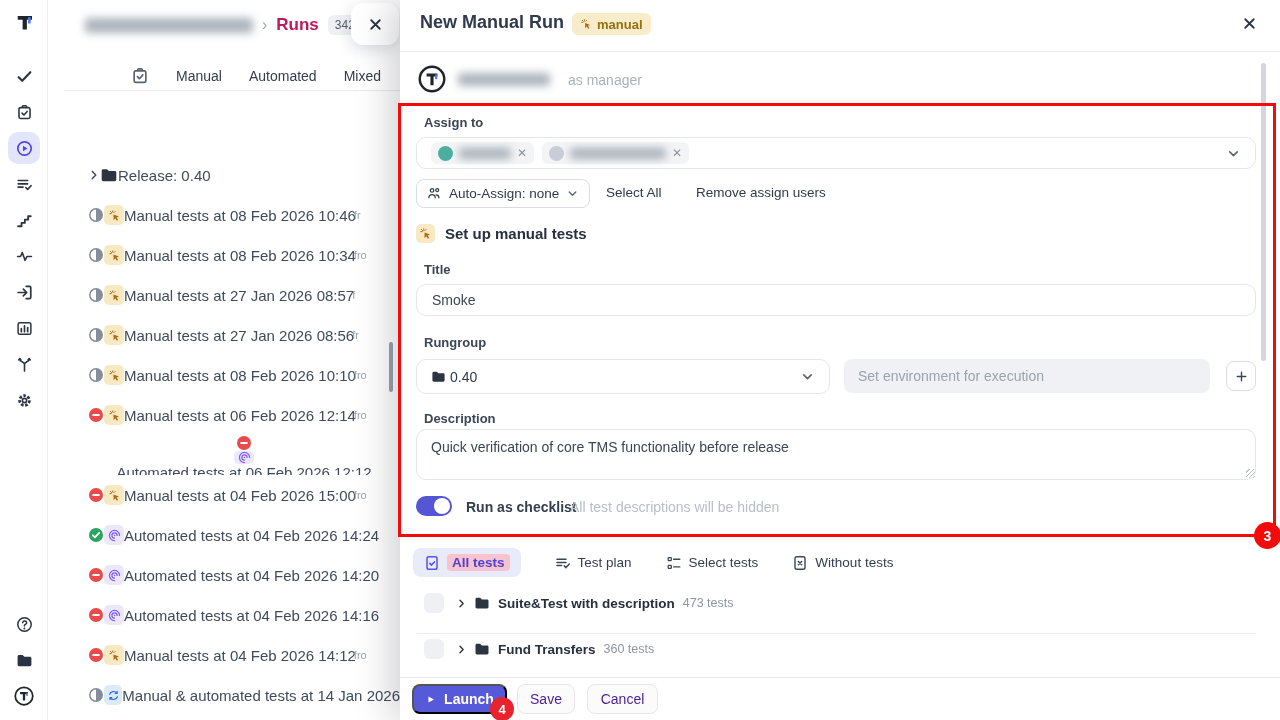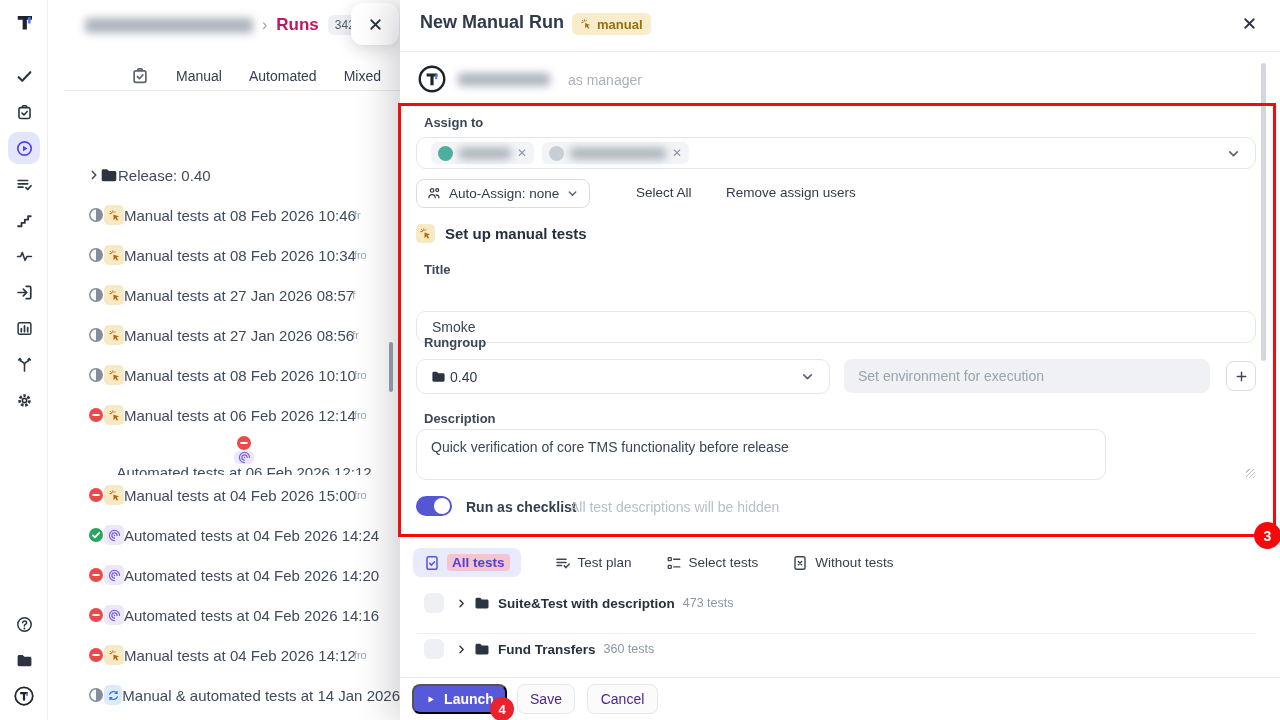--- a/index.html
+++ b/index.html
@@ -61,37 +61,37 @@
   .m-select{position:absolute;left:16px;top:137px;width:840px;height:32px;border:1px solid #e3e6ea;border-radius:10px;
             display:flex;align-items:center;padding:0 14px;gap:8px;}
   .chip{height:22px;background:#f3f4f6;border-radius:6px;display:flex;align-items:center;gap:6px;padding:0 7px;}
   .chip-avatar{width:15px;height:15px;border-radius:50%;}
   .chip-blur{height:11px;border-radius:3px;}
   .chip-x{font-size:12px;color:#8b94a0;line-height:1;}
   .m-select .chev{margin-left:auto;}
 
   .auto-btn{position:absolute;left:16px;top:179px;height:29px;display:flex;align-items:center;gap:7px;padding:0 10px;
             border:1px solid #d9dde2;border-radius:8px;background:#fff;font-size:13.5px;color:#2f3a4c;}
-  .link-btn{position:absolute;top:185px;font-size:13.5px;color:#2f3a4c;margin-left:30px;}
+  .link-btn{position:absolute;top:185px;font-size:13.5px;color:#2f3a4c;}
 
   .setup-head{position:absolute;left:16px;top:224px;display:flex;align-items:center;gap:10px;}
   .setup-tile{width:19px;height:19px;border-radius:5px;background:#f7e9c4;color:#b4690e;display:flex;align-items:center;justify-content:center;}
   .setup-txt{font-size:15px;font-weight:bold;color:#27303f;}
 
   .m-input{position:absolute;border:1px solid #e3e6ea;border-radius:10px;font-family:"Liberation Sans",sans-serif;
            font-size:14px;color:#3b4656;padding:0 15px;outline:none;background:#fff;}
   .rg-select{position:absolute;left:16px;top:359px;width:414px;height:35px;border:1px solid #e3e6ea;border-radius:10px;
              display:flex;align-items:center;padding:0 14px;gap:4px;font-size:14px;color:#2f3a4c;}
   .rg-select .chev{margin-left:auto;}
   .env-input{position:absolute;left:444px;top:359px;width:366px;height:34px;background:#f0f1f4;border:none;border-radius:8px;
              font-family:"Liberation Sans",sans-serif;font-size:14px;color:#c2410c;padding:0 14px;outline:none;}
   .env-input::placeholder{color:#9aa3ae;}
   .plus-btn{position:absolute;left:826px;top:361px;width:30px;height:30px;border:1px solid #d9dde2;border-radius:8px;
             background:#fff;display:flex;align-items:center;justify-content:center;color:#3b4656;}
-  .m-textarea{position:absolute;left:16px;top:429px;width:690px;height:51px;border:1px solid #e3e6ea;border-radius:10px;
+  .m-textarea{position:absolute;left:16px;top:429px;width:840px;height:51px;border:1px solid #e3e6ea;border-radius:10px;
               font-family:"Liberation Sans",sans-serif;font-size:14px;color:#3b4656;padding:9px 14px;outline:none;resize:none;}
   .ta-grip{position:absolute;left:846px;top:469px;width:9px;height:9px;
            background:repeating-linear-gradient(135deg,transparent 0 2px,#bcc3cb 2px 3px);}
 
   .toggle{position:absolute;left:16px;top:496px;width:36px;height:20px;border-radius:10px;background:#5456d4;}
   .toggle::after{content:'';position:absolute;right:2px;top:2px;width:16px;height:16px;border-radius:50%;background:#fff;}
   .chk-label{position:absolute;left:66px;top:499px;font-size:14px;font-weight:bold;color:#333e4e;}
   .chk-hint{position:absolute;left:170px;top:499px;font-size:14px;color:#b7bec7;}
 
   .m-tabs{position:absolute;left:13px;top:546px;height:33px;display:flex;align-items:center;gap:34px;}
@@ -540,21 +540,21 @@
       <span class="setup-tile icon" id="setup-manual-icon">
           <svg viewBox="0 0 16 16" width="13" height="13">
             <path d="M2.3 5.7H4M5.9 2.3v1.8M3.1 3.1l1.2 1.2M8.7 3.1L7.5 4.3" stroke="currentColor" stroke-width="1.2" stroke-linecap="round"></path>
             <path d="M6.8 6.8l6.7 2.5-3 1.1 2 2.9-1.6 1.1-2-3-2.1 2.3z" fill="currentColor"></path>
           </svg>
         </span>
       <span class="setup-txt">Set up manual tests</span>
     </div>
 
     <span class="f-label" style="left:24px;top:262px;">Title</span>
-    <input class="m-input" style="left: 16px; top: 284px; width: 840px; height: 32px; margin-top: 27px;" value="Smoke">
+    <input class="m-input" style="left: 16px; top: 284px; width: 840px; height: 32px;" value="Smoke">
 
     <span class="f-label" style="left:24px;top:335px;">Rungroup</span>
     <div class="rg-select">
       <span class="icon" id="rg-folder">
           <span style="color:#2c3442">
             <svg viewBox="0 0 16 16" width="15" height="15">
               <path d="M1.5 4.2c0-.8.6-1.4 1.4-1.4h3.3l1.7 1.7h5.2c.8 0 1.4.6 1.4 1.4v6.2c0 .8-.6 1.4-1.4 1.4H2.9c-.8 0-1.4-.6-1.4-1.4z" fill="currentColor"></path>
             </svg>
           </span>
         </span>

